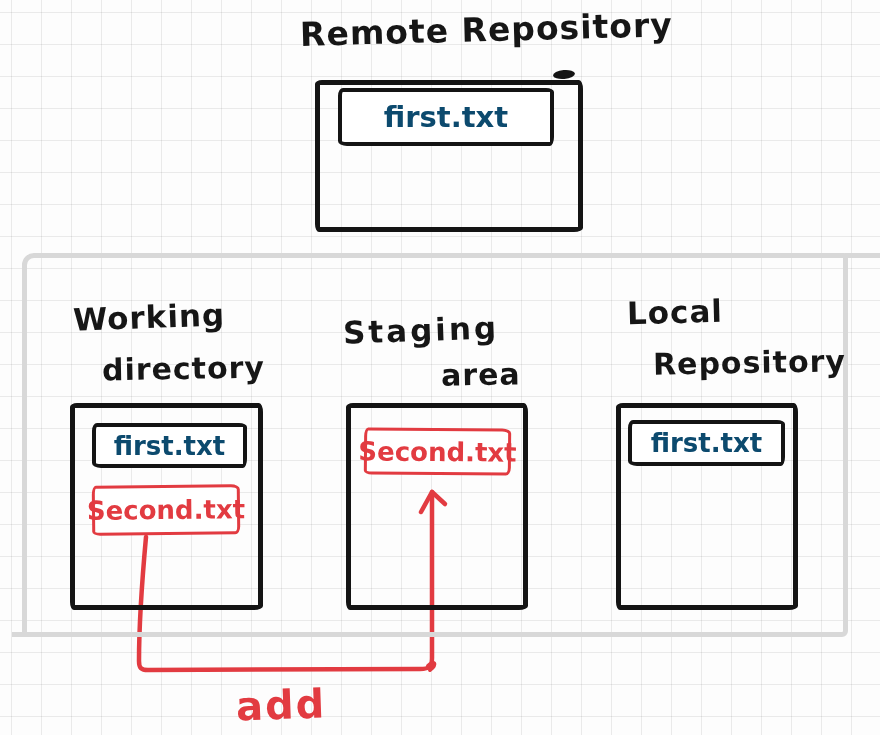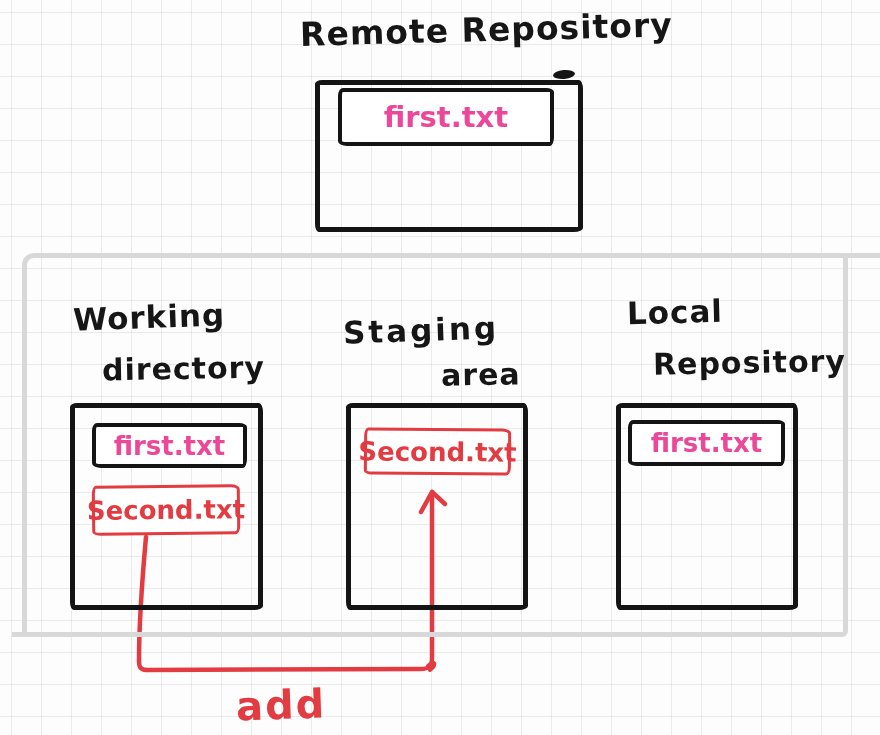--- a/index.html
+++ b/index.html
@@ -35,21 +35,21 @@
     position:absolute;
     box-sizing:border-box;
     display:flex;align-items:center;justify-content:center;
     font-weight:bold;
     white-space:nowrap;
     background:#fff;
   }
   .file-black{
     border:4px solid #141414;
     border-radius:5px 8px 4px 9px / 8px 4px 9px 5px;
-    color:#ec4899;
+    color:#0c4a6e;
     font-size:27px;
     text-align:right;
   }
   .file-red{
     border:3px solid #e23b41;
     border-radius:4px 9px 5px 8px / 9px 5px 8px 4px;
     color:#e23b41;
     font-size:26px;
   }
   .gray-container{

